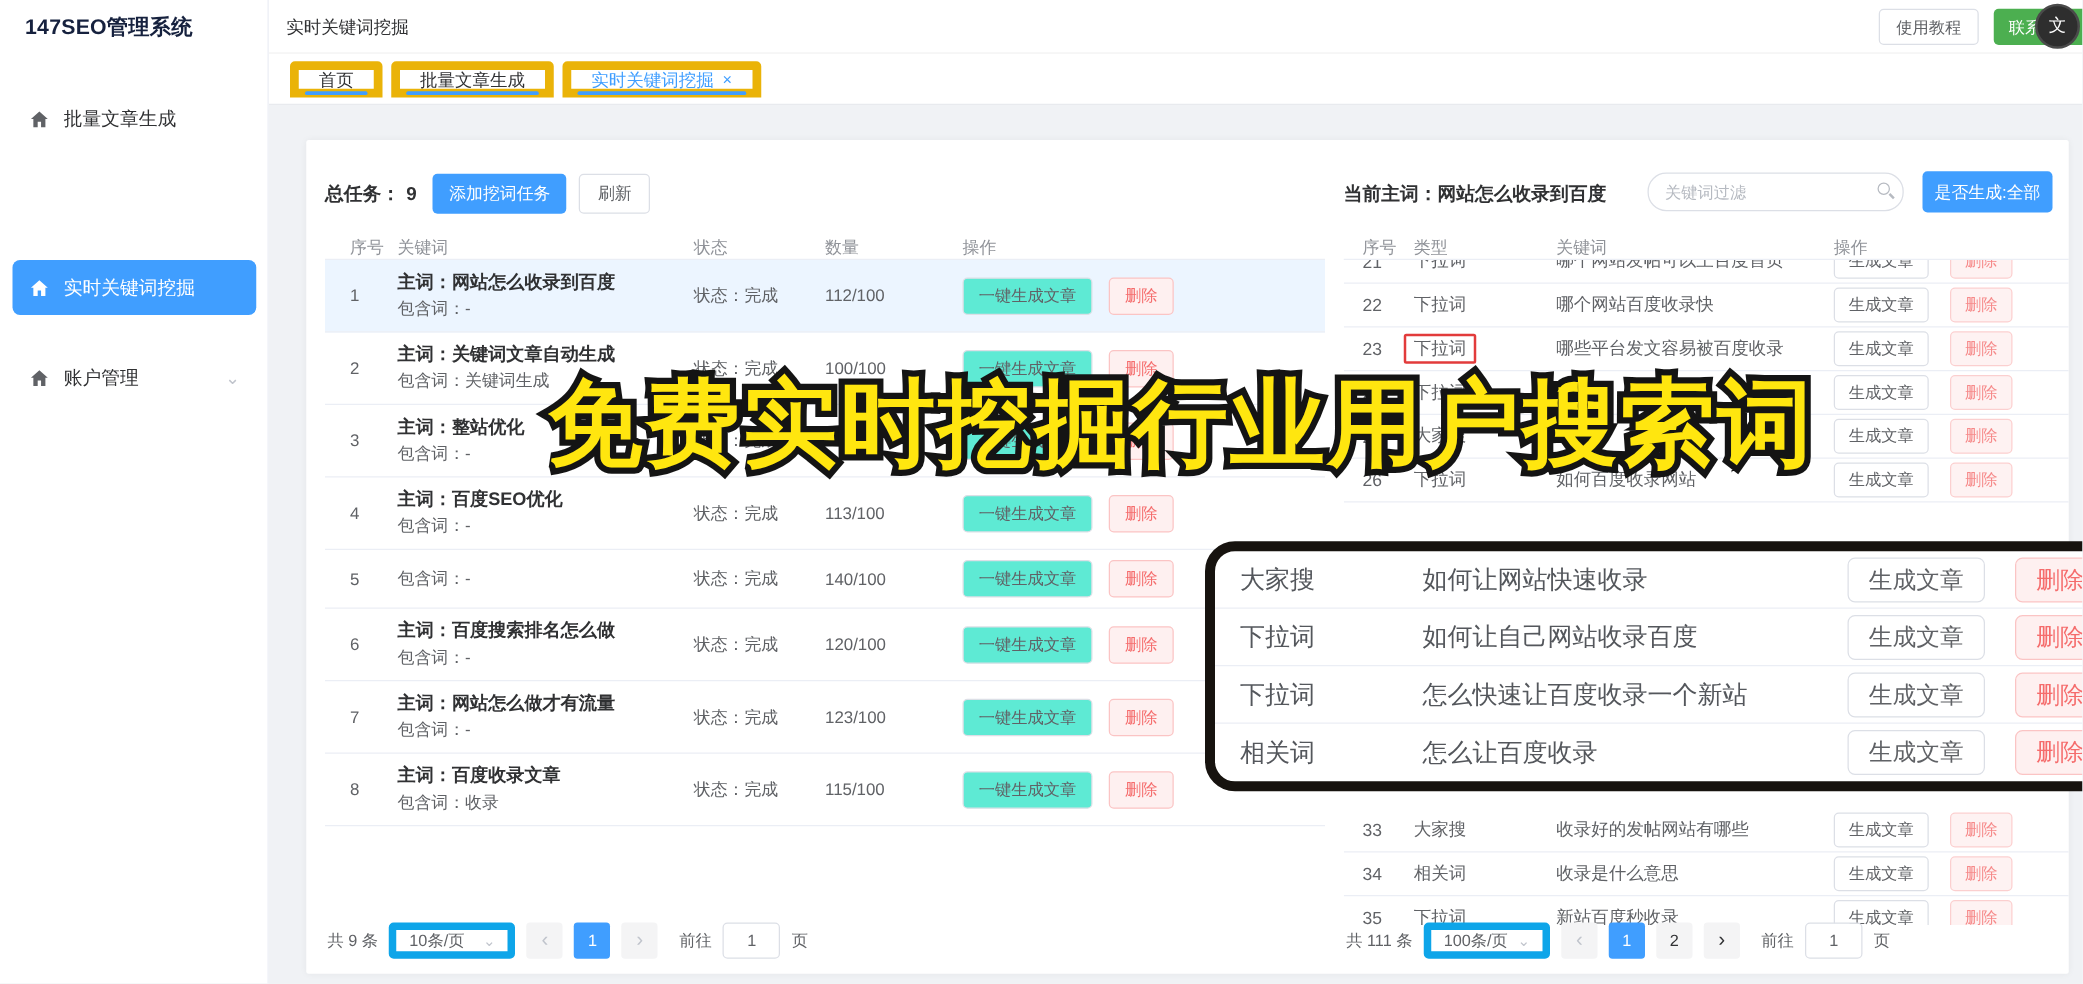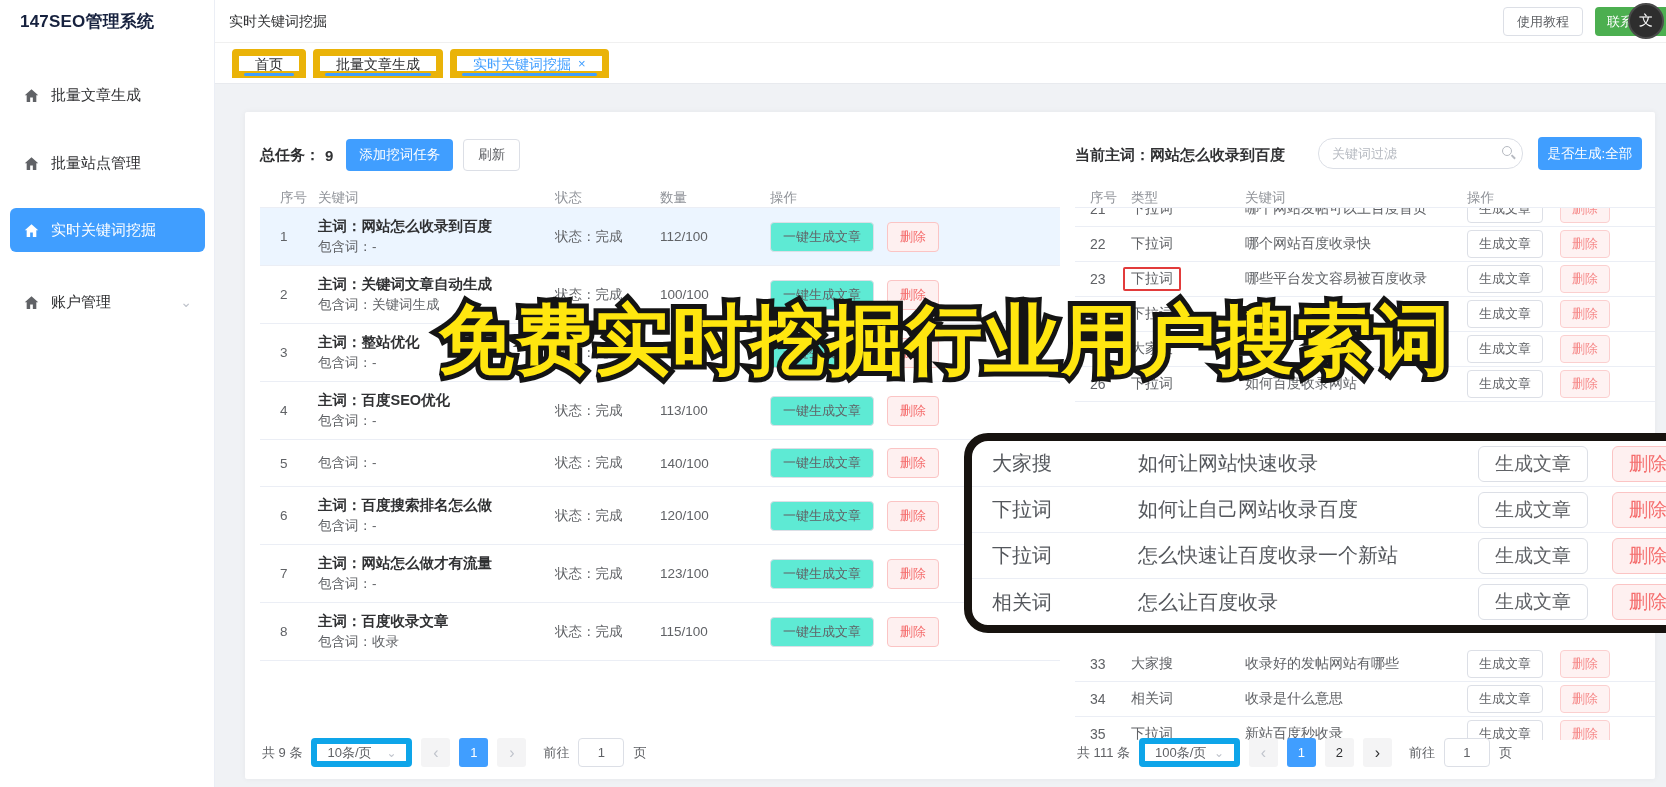--- a/index.html
+++ b/index.html
@@ -103,26 +103,20 @@
 
 <div class="app">
 
   <div class="sidebar">
     <div class="logo">147SEO管理系统</div>
     <div class="nav-item" style="top:73px">
       <svg viewBox="0 0 24 24">
           <path d="M12 3l9.5 8.5h-2.7V21h-4.9v-6.2h-3.8V21H5.2v-9.5H2.5z"></path>
         </svg>
       <span>批量文章生成</span>
-    </div>
-    <div class="nav-item" style="top:141px">
-      <svg viewBox="0 0 24 24">
-          <path d="M12 3l9.5 8.5h-2.7V21h-4.9v-6.2h-3.8V21H5.2v-9.5H2.5z"></path>
-        </svg>
-      <span>批量站点管理</span>
     </div>
     <div class="nav-item active" style="top:208px">
       <svg viewBox="0 0 24 24">
           <path d="M12 3l9.5 8.5h-2.7V21h-4.9v-6.2h-3.8V21H5.2v-9.5H2.5z"></path>
         </svg>
       <span>实时关键词挖掘</span>
     </div>
     <div class="nav-item" style="top:280px">
       <svg viewBox="0 0 24 24">
           <path d="M12 3l9.5 8.5h-2.7V21h-4.9v-6.2h-3.8V21H5.2v-9.5H2.5z"></path>

